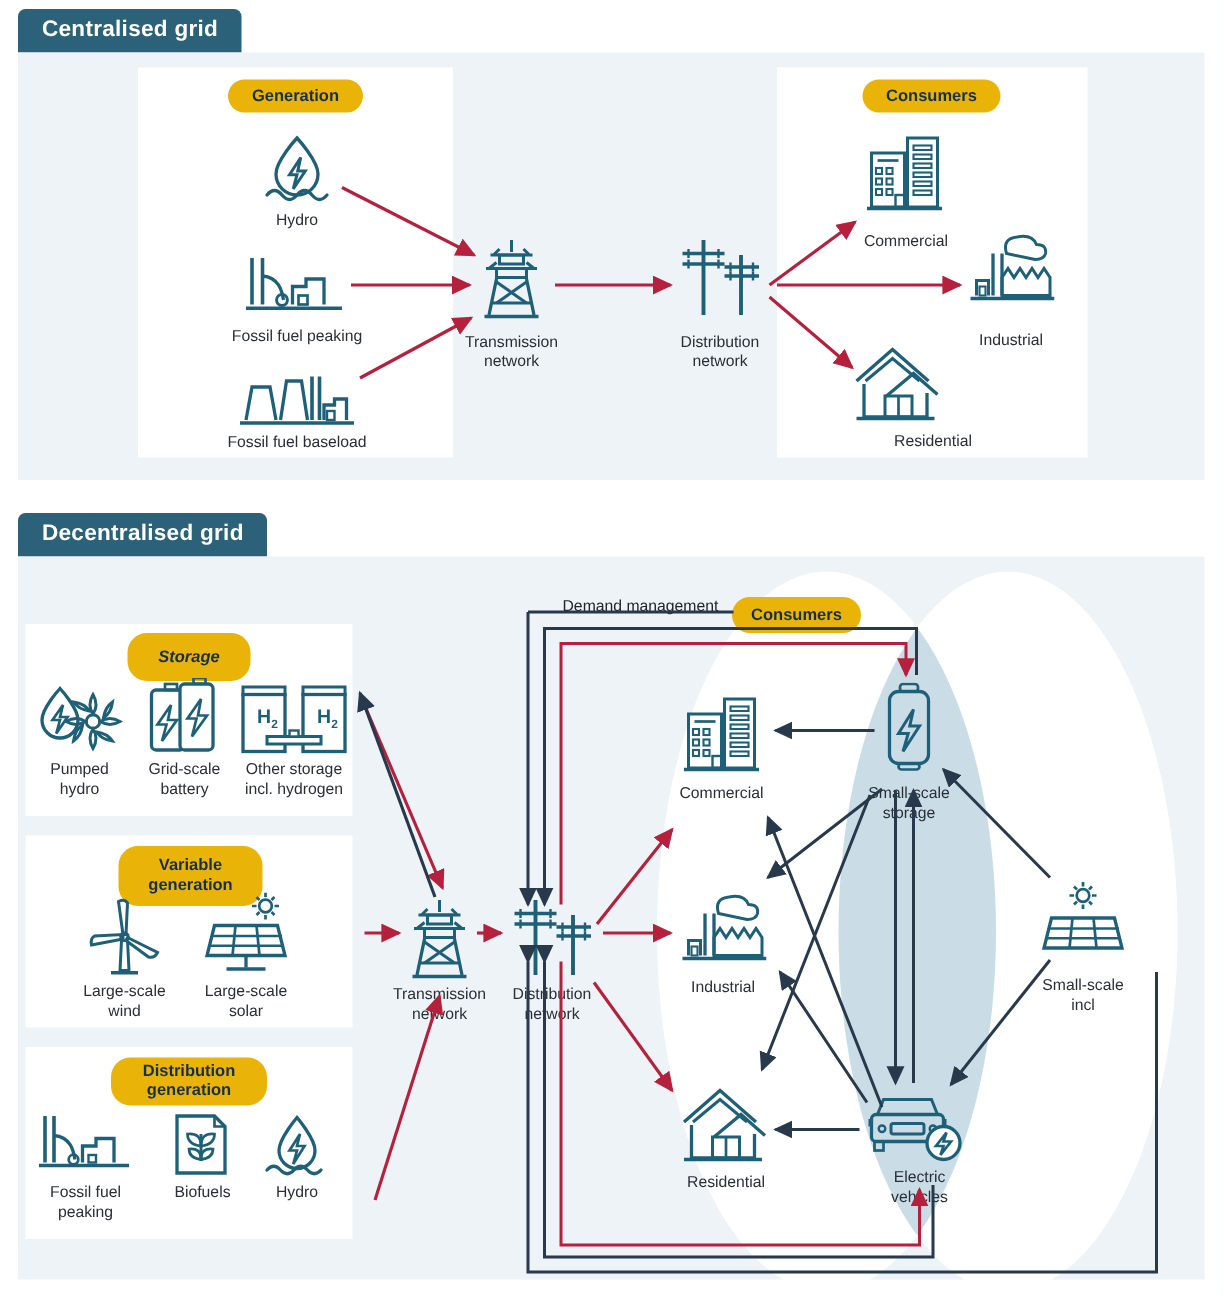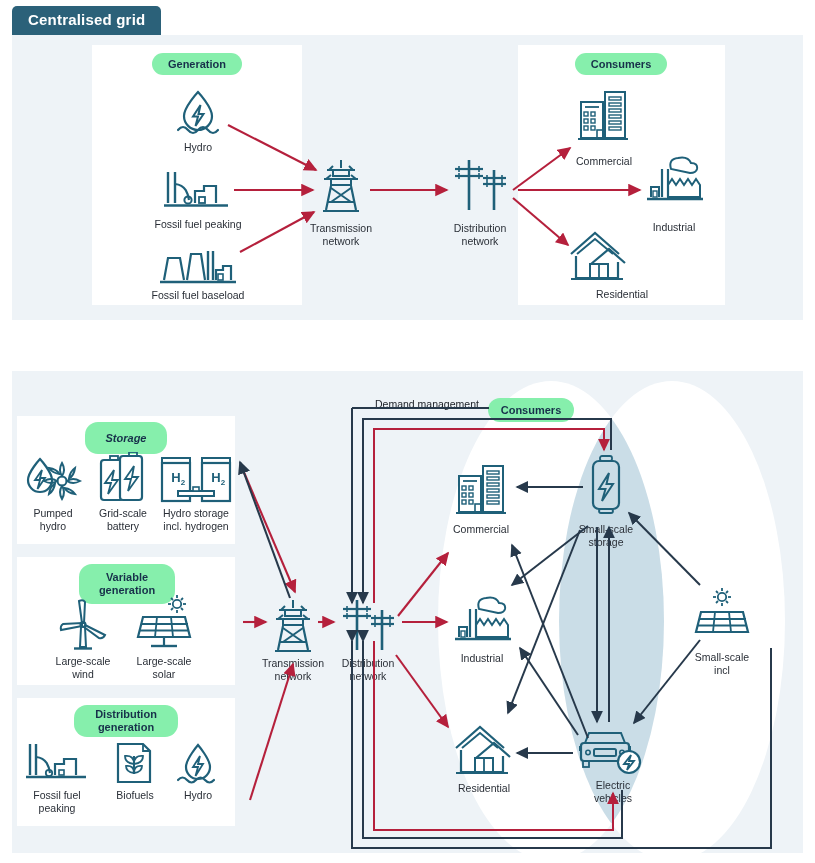--- a/index.html
+++ b/index.html
@@ -26,21 +26,21 @@
   }
 
   .card{
     position:absolute;
     background:#ffffff;
   }
 
   
   .pill{
     position:absolute;
-    background:#86efac;
+    background:#eab308;
     color:#17304a;
     font-size:11px;
     font-weight:bold;
     border-radius:13px;
     display:flex;
     align-items:center;
     justify-content:center;
     text-align:center;
     line-height:13px;
     padding:4px 14px;
@@ -194,20 +194,21 @@
       <path d="M12 26 L30 11 L48 26" fill="none" stroke="#1f6079" stroke-width="2"></path>
       <path d="M26 36 L44 21 L60 35" fill="none" stroke="#1f6079" stroke-width="2.2"></path>
       <path d="M11 28 L11 50 L53 50 L53 34" fill="none" stroke="#1f6079" stroke-width="2.2"></path>
       <rect x="25" y="36" width="18" height="14" fill="none" stroke="#1f6079" stroke-width="2"></rect>
       <line x1="34" y1="36" x2="34" y2="50" stroke="#1f6079" stroke-width="1.8"></line>
       <line x1="6" y1="51" x2="58" y2="51" stroke="#1f6079" stroke-width="2.2"></line>
     </svg>
   </div>
   <div class="cap" style="left:578px;top:288px;width:88px;">Residential</div>
 
+  <div class="tab" style="left:12px;top:342px;">Decentralised grid</div>
 
   <div class="panel" style="left:12px;top:371px;width:791px;height:482px;"></div>
 
   <svg id="ellipses" viewBox="0 0 815 863">
     <defs>
       <clipPath id="clipConsumers">
           <ellipse cx="551" cy="621" rx="113" ry="240"></ellipse>
         </clipPath>
     </defs>
     <ellipse cx="551" cy="621" rx="113" ry="240" fill="#ffffff"></ellipse>
@@ -260,21 +261,21 @@
       <rect x="42" y="2" width="28" height="5" fill="none" stroke="#1f6079" stroke-width="2"></rect>
       <rect x="42" y="7" width="28" height="38" fill="none" stroke="#1f6079" stroke-width="2.2"></rect>
       <text x="16" y="26" font-family="Liberation Sans, sans-serif" font-size="13" font-weight="bold" fill="#1f6079" text-anchor="middle">H</text>
       <text x="23" y="29" font-family="Liberation Sans, sans-serif" font-size="8" font-weight="bold" fill="#1f6079" text-anchor="middle">2</text>
       <text x="56" y="26" font-family="Liberation Sans, sans-serif" font-size="13" font-weight="bold" fill="#1f6079" text-anchor="middle">H</text>
       <text x="63" y="29" font-family="Liberation Sans, sans-serif" font-size="8" font-weight="bold" fill="#1f6079" text-anchor="middle">2</text>
       <rect x="18" y="35" width="36" height="5" fill="#ffffff" stroke="#1f6079" stroke-width="2"></rect>
       <rect x="33" y="31" width="6" height="4" fill="#ffffff" stroke="#1f6079" stroke-width="1.6"></rect>
     </svg>
   </div>
-  <div class="cap" style="left:152px;top:507px;width:88px;">Hydro storage
+  <div class="cap" style="left:152px;top:507px;width:88px;">Other storage
 incl. hydrogen</div>
 
   <div class="card" style="left:17px;top:557px;width:218px;height:128px;"></div>
   <div class="pill" style="left:79px;top:564px;width:96px;height:40px;">Variable
 generation</div>
 
   <div class="icon" style="left:55px;top:597px;">
     <svg width="56" height="56" viewBox="0 0 56 56">
       <path d="M27 26 L24 4 q4 -2 6 1 L29 26 Z" fill="none" stroke="#1f6079" stroke-width="2"></path>
       <path d="M27 29 L6 33 q-1 -4 2 -6 L27 26 Z" fill="none" stroke="#1f6079" stroke-width="2"></path>

